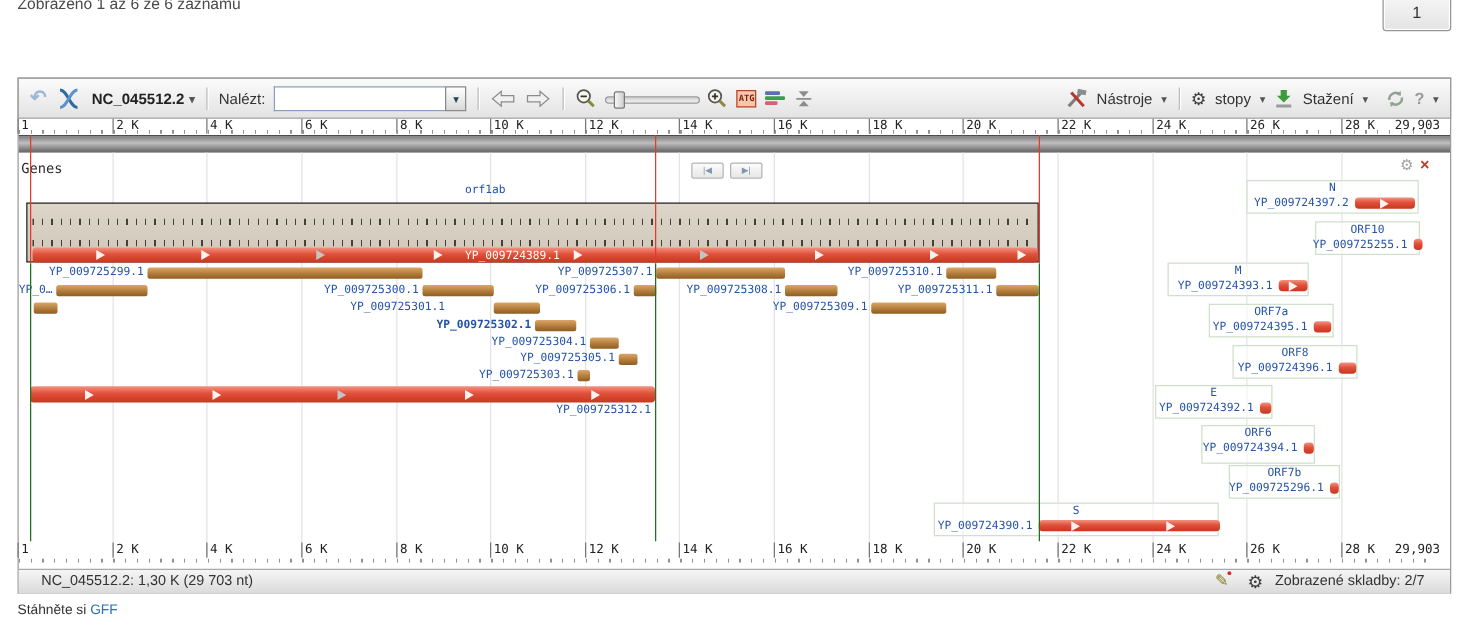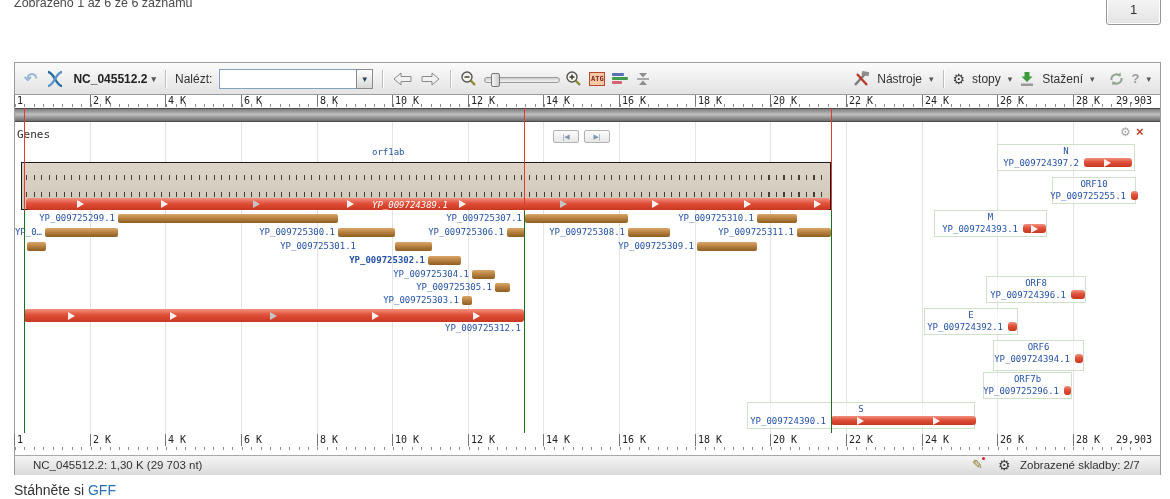--- a/index.html
+++ b/index.html
@@ -58,21 +58,21 @@
             border-radius:2px;background:linear-gradient(180deg,#fcfcfc,#e7e7e7);
             font-size:7px;color:#7f96ad;text-align:center;line-height:11px;}
   .track-gear{position:absolute;left:1120px;top:126px;font-size:12px;color:#a2a2a2;line-height:12px;}
   .track-close{position:absolute;left:1136px;top:125px;font-size:13px;font-weight:bold;color:#c23b25;line-height:13px;}
 
   .glyph{position:absolute;box-sizing:border-box;background:linear-gradient(180deg,#ddd5c8,#cfc7b8);
          border:1px solid #1a1a1a;}
   .glyph-ticks{position:absolute;left:4px;right:4px;height:5px;
                background:repeating-linear-gradient(90deg,#43403a 0 1px,transparent 1px 7.5px);}
   .redbar{position:absolute;border-radius:3px;
-          background:linear-gradient(180deg,#f29280 0%,#e0503a 45%,#c8371f 100%);font-style:italic;}
+          background:linear-gradient(180deg,#f29280 0%,#e0503a 45%,#c8371f 100%);}
   .tanbar{position:absolute;height:9px;border-radius:2px;
           background:linear-gradient(180deg,#dca668 0%,#b5803f 50%,#8f5d22 100%);}
   .flabel{position:absolute;font-family:"DejaVu Sans Mono",monospace;font-size:9px;line-height:10px;
           color:#2553a8;white-space:nowrap;}
   .flabel.inbar{color:#fff;}
   .arr{position:absolute;width:0;height:0;border-style:solid;}
   .gbox{position:absolute;box-sizing:border-box;border:1px solid #cfe0cb;background:rgba(255,255,255,.6);}
   .gbox .gname{position:absolute;left:0;top:1px;width:100%;text-align:center;}
   .marker{position:absolute;width:1px;}
   .marker.red{background:#e23a2e;}
@@ -80,21 +80,21 @@
 
   .statusbar{position:absolute;left:15px;top:455px;width:1145px;height:20px;box-sizing:border-box;
              background:linear-gradient(180deg,#f5f5f5,#dadada);border-top:1px solid #a8a8a8;
              font-size:11.5px;color:#333;}
   .st-left{position:absolute;left:18px;top:3px;}
   .st-pencil{position:absolute;left:957px;top:1px;font-size:13px;color:#8a7d2a;}
   .st-pencil .reddot{position:absolute;right:-2px;top:0;width:3px;height:3px;border-radius:50%;background:#d22;}
   .st-gear{position:absolute;left:983px;top:1px;font-size:14px;color:#3a3a3a;}
   .st-right{position:absolute;left:1005px;top:3px;}
 
-  .dlline{position:absolute;left:14px;top:482px;font-size:14px;color:#333;}
+  .dlline{position:absolute;left:14px;top:482px;font-size:11px;color:#333;}
   .dlline a{color:#2a70b8;text-decoration:none;}
 </style>
 </head>
 <body>
 
 <div class="screen">
 
   <div class="records">Zobrazeno 1 až 6 ze 6 záznamů</div>
   <div class="pagebtn">1</div>
 
@@ -301,31 +301,36 @@
         <div class="flabel" style="right: 9px; top: 13px;">YP_009725255.1</div>
         <div class="redbar" style="left: 78px; top: 13px; width: 7px; height: 9px;"></div>
       </div>
       <div class="gbox" style="left: 934px; top: 210px; width: 113px; height: 27px;">
         <div class="flabel gname">M</div>
         <div class="flabel" style="right: 28px; top: 13px;">YP_009724393.1</div>
         <div class="redbar" style="left: 88px; top: 13px; width: 23px; height: 9px;">
           <div class="arr" style="left: 7.5px; top: 1px; border-width: 4px 0px 4px 7px; border-color: transparent transparent transparent rgba(255, 255, 255, 0.92);"></div>
         </div>
       </div>
+      <div class="gbox" style="left: 967px; top: 243px; width: 100px; height: 27px;">
+        <div class="flabel gname">ORF7a</div>
+        <div class="flabel" style="right: 20px; top: 13px;">YP_009724395.1</div>
+        <div class="redbar" style="left: 83px; top: 13px; width: 14px; height: 9px;"></div>
+      </div>
       <div class="gbox" style="left: 986px; top: 276px; width: 100px; height: 27px;">
         <div class="flabel gname">ORF8</div>
         <div class="flabel" style="right: 19px; top: 13px;">YP_009724396.1</div>
         <div class="redbar" style="left: 84px; top: 13px; width: 14px; height: 9px;"></div>
       </div>
       <div class="gbox" style="left: 924px; top: 308px; width: 94px; height: 27px;">
         <div class="flabel gname">E</div>
         <div class="flabel" style="right: 14px; top: 13px;">YP_009724392.1</div>
         <div class="redbar" style="left: 83px; top: 13px; width: 9px; height: 9px;"></div>
       </div>
-      <div class="gbox" style="left: 993px; top: 340px; width: 91px; height: 31px;">
+      <div class="gbox" style="left: 961px; top: 340px; width: 91px; height: 31px;">
         <div class="flabel gname">ORF6</div>
         <div class="flabel" style="right: 13px; top: 13px;">YP_009724394.1</div>
         <div class="redbar" style="left: 81px; top: 13px; width: 8px; height: 9px;"></div>
       </div>
       <div class="gbox" style="left: 983px; top: 372px; width: 89px; height: 27px;">
         <div class="flabel gname">ORF7b</div>
         <div class="flabel" style="right: 12px; top: 13px;">YP_009725296.1</div>
         <div class="redbar" style="left: 80px; top: 13px; width: 7px; height: 9px;"></div>
       </div>
       <div class="gbox" style="left: 747px; top: 402px; width: 228px; height: 27px;">

